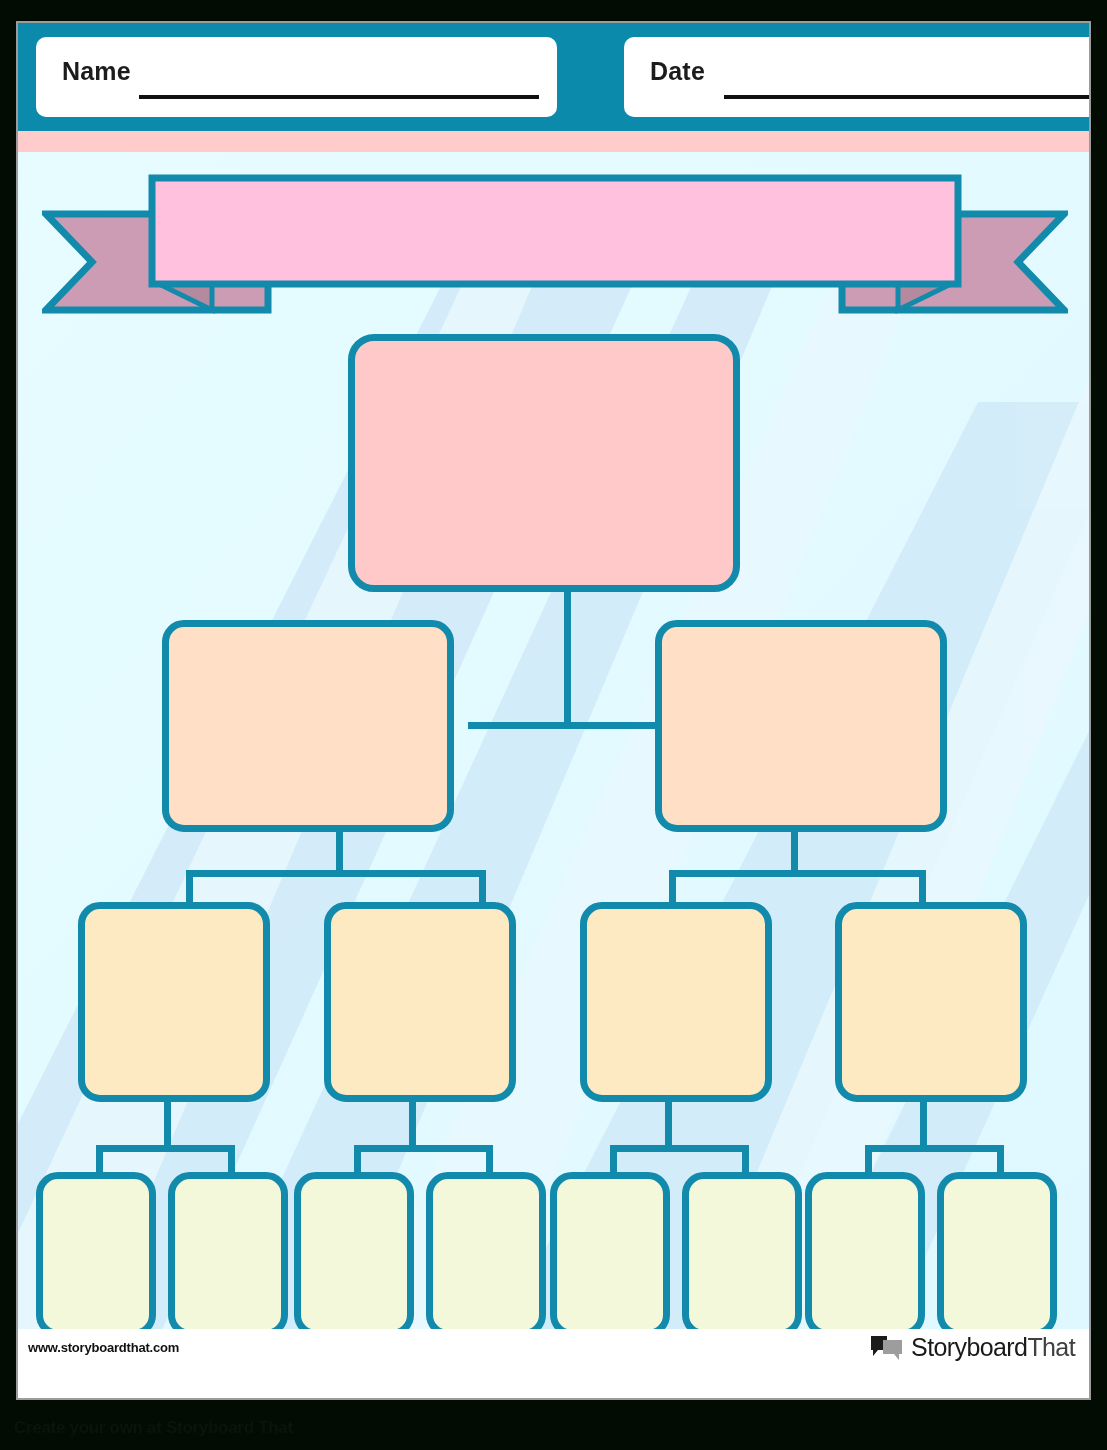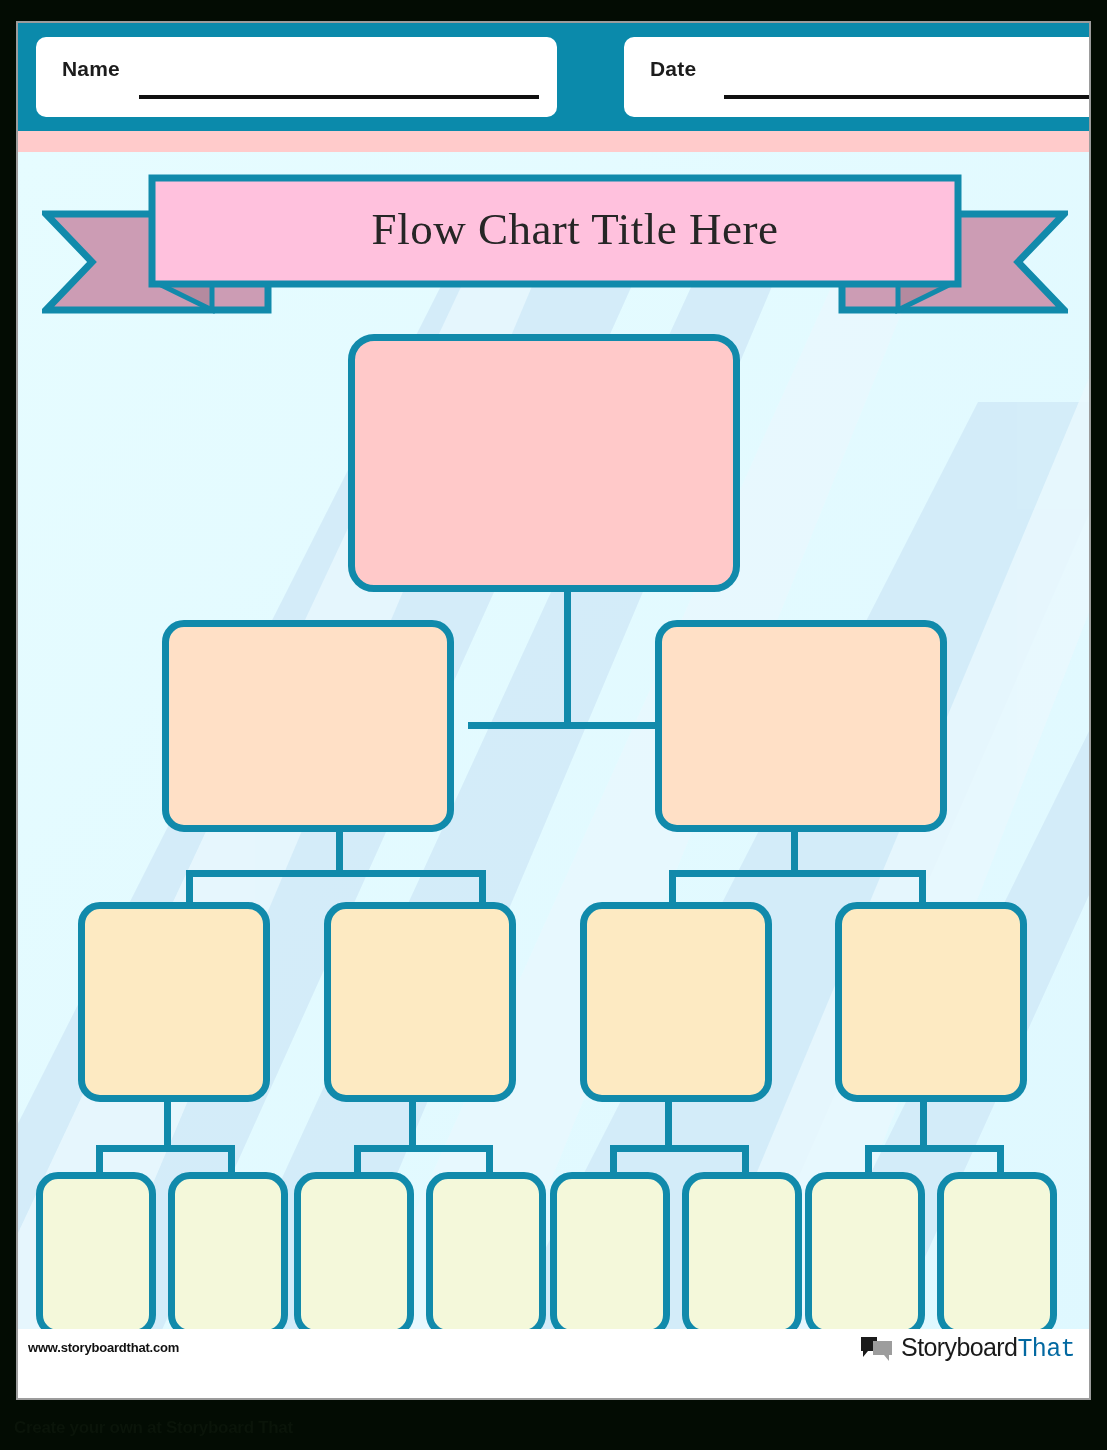--- a/index.html
+++ b/index.html
@@ -49,21 +49,21 @@
     background: #ffffff;
     border-radius: 10px;
     box-sizing: border-box;
   }
   .field-name { left: 18px; width: 521px; }
   .field-date { left: 606px; width: 544px; }
   .field-label {
     position: absolute;
     left: 26px;
     top: 20px;
-    font-size: 21px;
+    font-size: 25px;
     font-weight: bold;
     color: #1c1c1c;
     letter-spacing: .2px;
   }
   .field-rule {
     position: absolute;
     height: 4px;
     background: #101010;
     bottom: 18px;
   }
@@ -168,21 +168,21 @@
     top: 4px;
     display: flex;
     align-items: center;
     gap: 7px;
   }
   .brand-text {
     font-size: 25px;
     letter-spacing: -.6px;
     color: #1a1a1a;
   }
-  .brand-text .gray { color: #0369a1; font-family: Liberation Mono, monospace; }
+  .brand-text .gray { color: #404040; }
 
   .cta {
     position: absolute;
     left: 14px;
     top: 1418px;
     font-size: 17px;
     font-weight: bold;
     color: #0a1409;
     letter-spacing: -.3px;
   }
@@ -238,21 +238,20 @@
           <path d="M4,40 L226,40 L226,136 L4,136 L50,88 Z" fill="#cc9cb4" stroke="#118aab" stroke-width="7" stroke-linejoin="miter"></path>
 
           <path d="M1022,40 L800,40 L800,136 L1022,136 L976,88 Z" fill="#cc9cb4" stroke="#118aab" stroke-width="7" stroke-linejoin="miter"></path>
 
           <path d="M113,108 L170,108 L170,136 Z" fill="#b48a9f" stroke="#118aab" stroke-width="5"></path>
 
           <path d="M913,108 L856,108 L856,136 Z" fill="#b48a9f" stroke="#118aab" stroke-width="5"></path>
 
           <rect x="110" y="4" width="806" height="106" fill="#ffc1dd" stroke="#118aab" stroke-width="7"></rect>
         </svg>
-        <div class="banner-title">Flow Chart Title Here</div>
       </div>
 
       <div class="flow">
 
         <div class="conn conn-v" style="left:546px; top:437px; height:140px;"></div>
 
         <div class="conn conn-h" style="left:450px; top:570px; width:207px;"></div>
 
         <div class="conn conn-v" style="left:318px; top:676px; height:48px;"></div>
         <div class="conn conn-h" style="left:168px; top:718px; width:300px;"></div>

